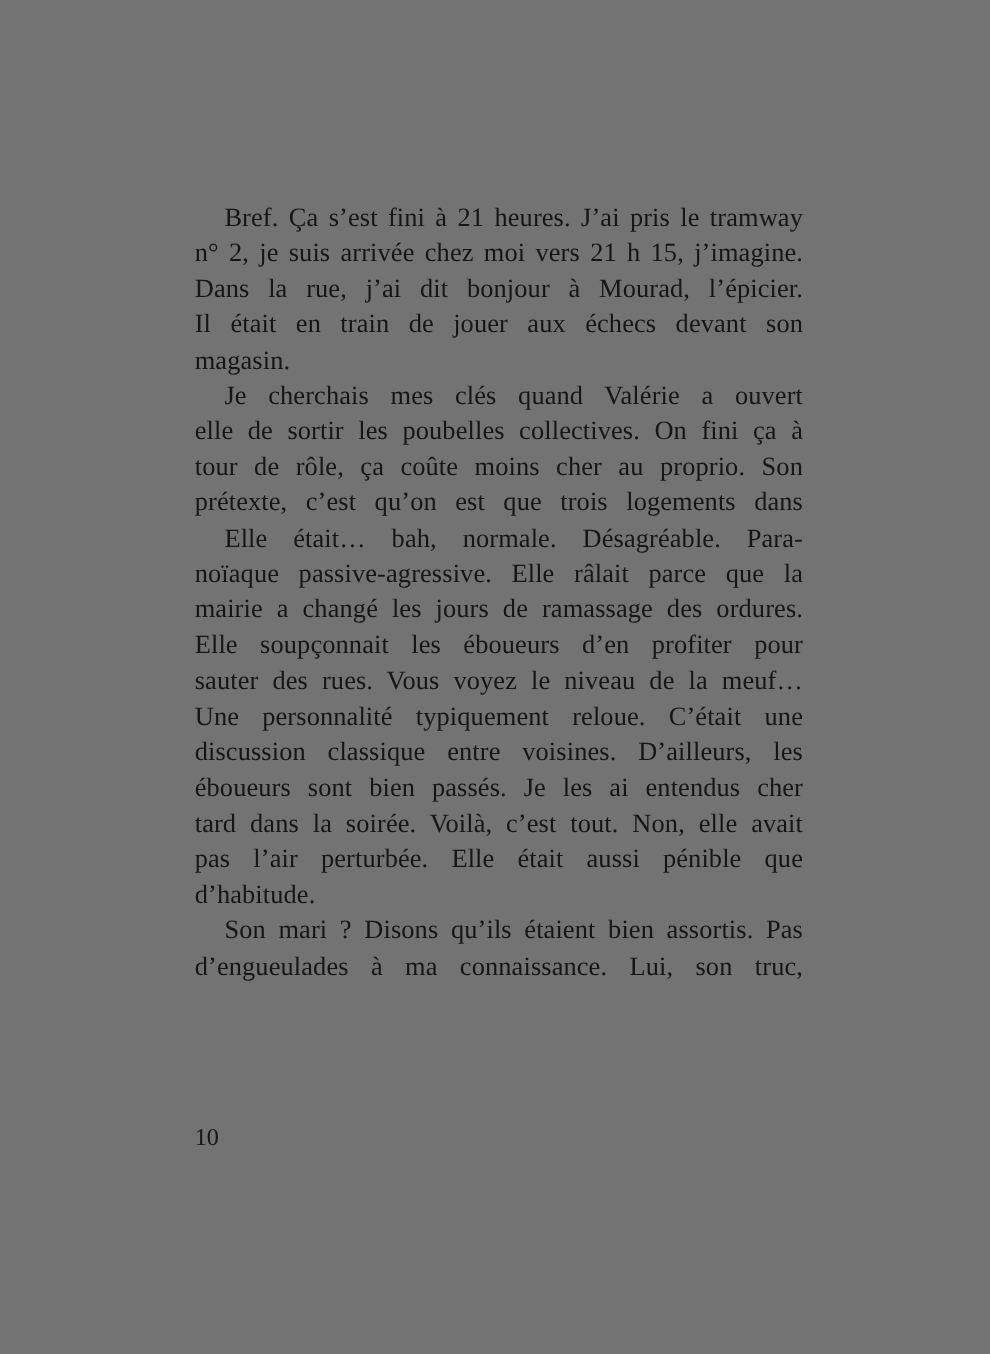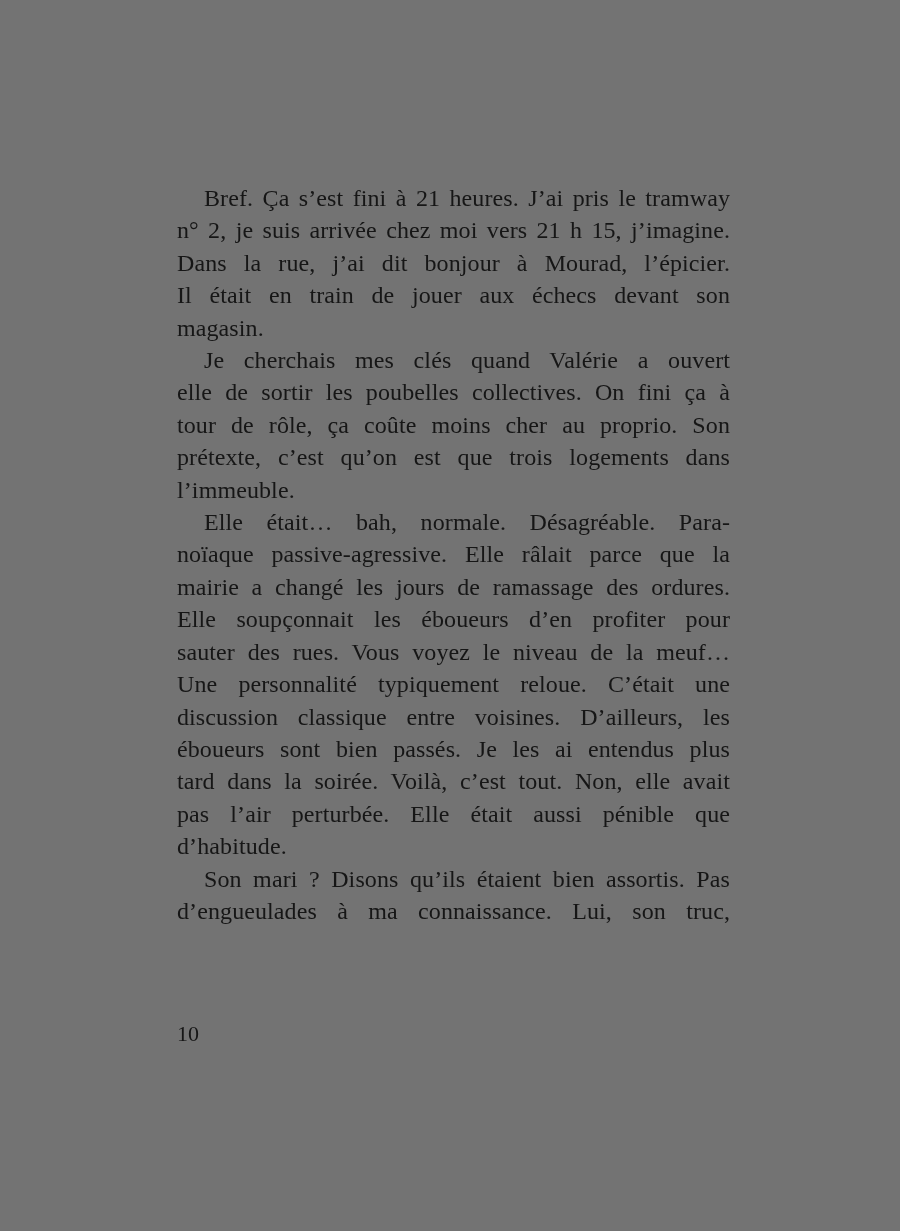--- a/index.html
+++ b/index.html
@@ -64,32 +64,31 @@
       <div class="ln">Dans la rue, j’ai dit bonjour à Mourad, l’épicier.</div>
       <div class="ln">Il était en train de jouer aux échecs devant son</div>
       <div class="ln flush">magasin.</div>
     </div>
 
     <div class="para">
       <div class="ln first">Je cherchais mes clés quand Valérie a ouvert</div>
       <div class="ln">elle de sortir les poubelles collectives. On fini ça à</div>
       <div class="ln">tour de rôle, ça coûte moins cher au proprio. Son</div>
       <div class="ln">prétexte, c’est qu’on est que trois logements dans</div>
-      <div class="ln flush">l’immeuble.</div>
     </div>
 
     <div class="para">
       <div class="ln first">Elle était… bah, normale. Désagréable. Para-</div>
       <div class="ln">noïaque passive-agressive. Elle râlait parce que la</div>
       <div class="ln">mairie a changé les jours de ramassage des ordures.</div>
       <div class="ln">Elle soupçonnait les éboueurs d’en profiter pour</div>
       <div class="ln">sauter des rues. Vous voyez le niveau de la meuf…</div>
       <div class="ln">Une personnalité typiquement reloue. C’était une</div>
       <div class="ln">discussion classique entre voisines. D’ailleurs, les</div>
-      <div class="ln">éboueurs sont bien passés. Je les ai entendus plus</div>
+      <div class="ln">éboueurs sont bien passés. Je les ai entendus cher</div>
       <div class="ln">tard dans la soirée. Voilà, c’est tout. Non, elle avait</div>
       <div class="ln">pas l’air perturbée. Elle était aussi pénible que</div>
       <div class="ln flush">d’habitude.</div>
     </div>
 
     <div class="para">
       <div class="ln first">Son mari ? Disons qu’ils étaient bien assortis. Pas</div>
       <div class="ln">d’engueulades à ma connaissance. Lui, son truc,</div>
     </div>
 

